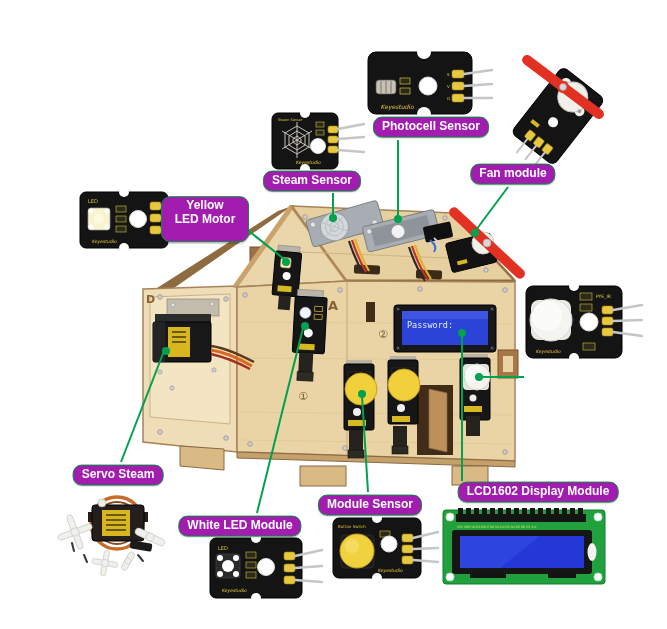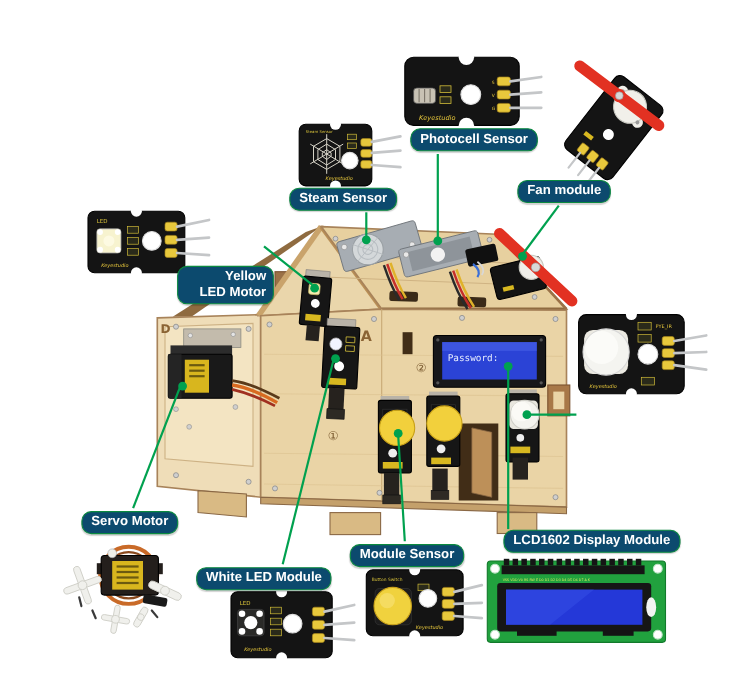--- a/index.html
+++ b/index.html
@@ -1,23 +1,23 @@
 <!DOCTYPE html>
 <html><head>
 <meta charset="utf-8">
 <style>
   html,body{margin:0;padding:0;background:#fff;}
   #stage{position:relative;width:667px;height:629px;background:#ffffff;overflow:hidden;
          font-family:"Liberation Sans",sans-serif;}
   #scene{position:absolute;left:0;top:0;width:667px;height:629px;}
-  .badge{position:absolute;transform:translate(-50%,-50%);background:#0c4a6e;color:#ffffff;
+  .badge{position:absolute;transform:translate(-50%,-50%);background:#a21caf;color:#ffffff;
          font:bold 12px/1.15 "Liberation Sans",sans-serif;padding:2px 8px 3px;border-radius:9px;
-         border:1.5px solid #0b8a40;white-space:nowrap;text-align:right;z-index:3;
+         border:1.5px solid #0b8a40;white-space:nowrap;text-align:center;z-index:3;
          box-shadow:0 1px 1px rgba(0,0,0,.18);}
-  .badge.two-line{white-space:normal;width:74px;padding:2px 6px 3px;margin-top:40px;}
+  .badge.two-line{white-space:normal;width:74px;padding:2px 6px 14px;}
   svg text{font-family:"DejaVu Sans",sans-serif;}
   .lcdtext{font-family:"DejaVu Sans Mono",monospace;}
 </style>
 </head>
 <body>
 
 <div id="stage">
 
 <svg id="scene" viewBox="0 0 667 629">
 
@@ -498,18 +498,18 @@
   </g>
 </svg>
 
   <div class="badge" style="left:431px;top:127px">Photocell Sensor</div>
   <div class="badge" style="left:312px;top:181px">Steam Sensor</div>
   <div class="badge" style="left:513px;top:174px">Fan module</div>
   <div class="badge two-line" style="left:205px;top:219px">
     <span>Yellow</span><br>
     <span>LED Motor</span>
   </div>
-  <div class="badge" style="left:118px;top:475px">Servo Motor</div>
+  <div class="badge" style="left:118px;top:475px">Servo Steam</div>
   <div class="badge" style="left:240px;top:526px">White LED Module</div>
   <div class="badge" style="left:370px;top:505px">Module Sensor</div>
   <div class="badge" style="left:538px;top:492px">LCD1602 Display Module</div>
 
 </div>
 
 </body></html>

